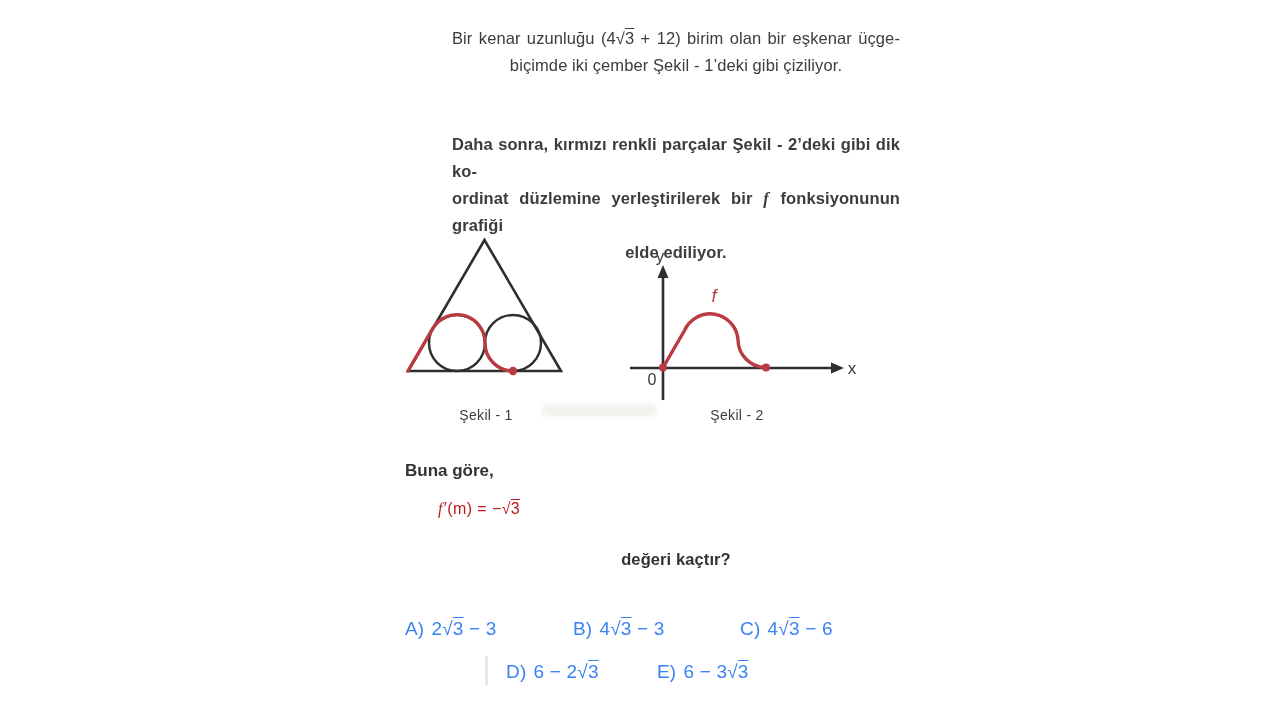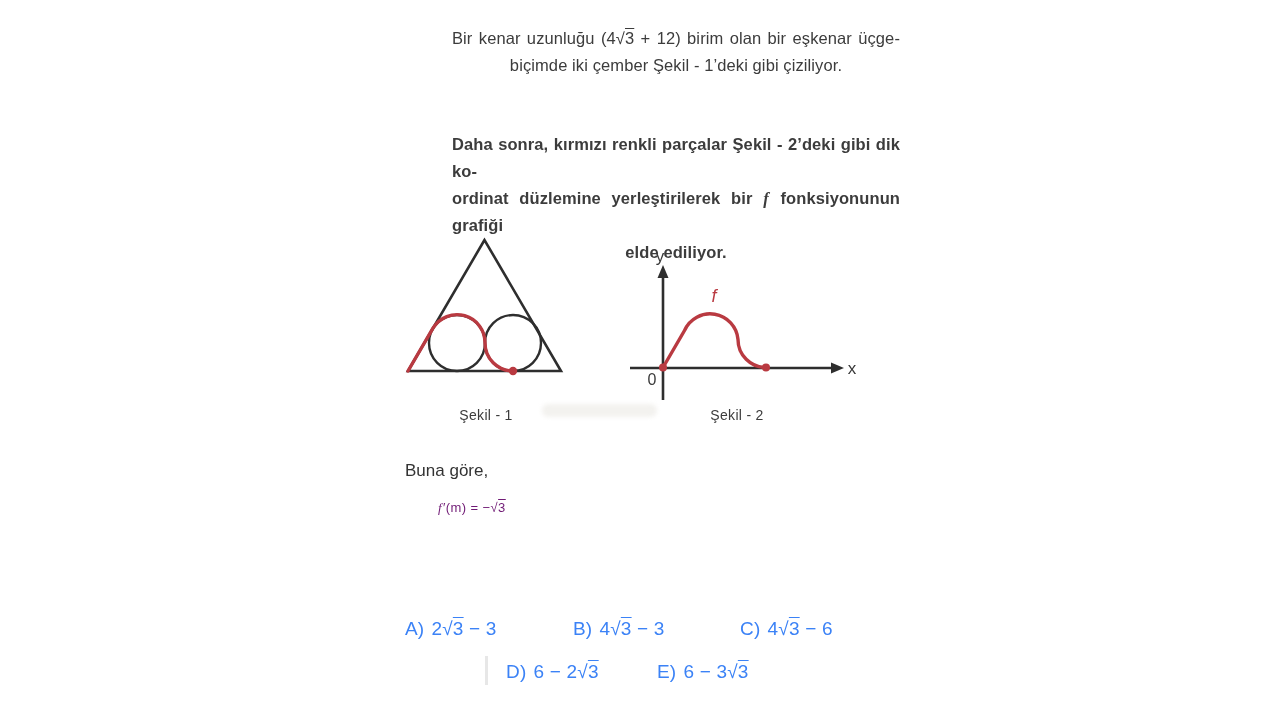--- a/index.html
+++ b/index.html
@@ -2,23 +2,23 @@
 <html><head>
 <meta charset="utf-8">
 <style>
   html,body{margin:0;padding:0;background:#ffffff;}
   #page{position:relative;width:1280px;height:720px;background:#ffffff;overflow:hidden;
         font-family:"Liberation Sans",sans-serif;color:#3a3a3a;}
   .abs{position:absolute;}
   .para{width:448px;font-size:16.5px;line-height:27px;letter-spacing:.1px;color:#3c3c3c;margin-left:47px;}
   .jline{text-align:justify;text-align-last:justify;white-space:normal;}
   .lline{text-align:center;}
-  .bold{font-weight:normal;color:#333333;}
+  .bold{font-weight:bold;color:#333333;}
   .caption{width:120px;text-align:center;font-size:14px;color:#3c3c3c;letter-spacing:.3px;}
-  .equation{font-size:13px;color:#701a75;letter-spacing:.4px;}
+  .equation{font-size:16px;color:#b91c1c;letter-spacing:.4px;}
   .option{font-size:19px;color:#3b82f6;letter-spacing:.2px;white-space:nowrap;}
   .option .lbl{margin-right:7px;}
   .sqrt{white-space:nowrap;}
   .sqrt .rad{text-decoration:overline;}
   .mf{font-family:"Liberation Serif",serif;font-style:italic;font-weight:inherit;padding-right:1px;}
   .artifact{background:#f3f2ef;border-radius:6px;filter:blur(2px);}
   .artifact-line{background:#e7e7e7;}
   svg text{font-family:"Liberation Sans",sans-serif;}
 </style>
 </head>
@@ -62,20 +62,21 @@
   <div class="abs caption" style="left:677px;top:407px;">Şekil - 2</div>
 
   <div class="abs artifact" style="left:542px;top:404px;width:115px;height:13px;"></div>
   <div class="abs artifact-line" style="left:485px;top:656px;width:3px;height:29px;"></div>
 
   <div class="abs bold" style="left:405px;top:461px;font-size:17px;">Buna göre,</div>
 
   <div class="abs equation" style="left:438px;top:500px;"><i class="mf">f</i>′(m) = −<span class="sqrt">√<span class="rad">3</span></span></div>
 
   <div class="abs para bold" style="left:405px;top:546px;">
+    <div class="lline">değeri kaçtır?</div>
   </div>
 
   <div class="abs option" style="left:405px;top:618px;">
     <span class="lbl">A)</span><span>2<span class="sqrt">√<span class="rad">3</span></span> − 3</span>
   </div>
   <div class="abs option" style="left:573px;top:618px;text-align:center;">
     <span class="lbl">B)</span><span>4<span class="sqrt">√<span class="rad">3</span></span> − 3</span>
   </div>
   <div class="abs option" style="left:740px;top:618px;">
     <span class="lbl">C)</span><span>4<span class="sqrt">√<span class="rad">3</span></span> − 6</span>

